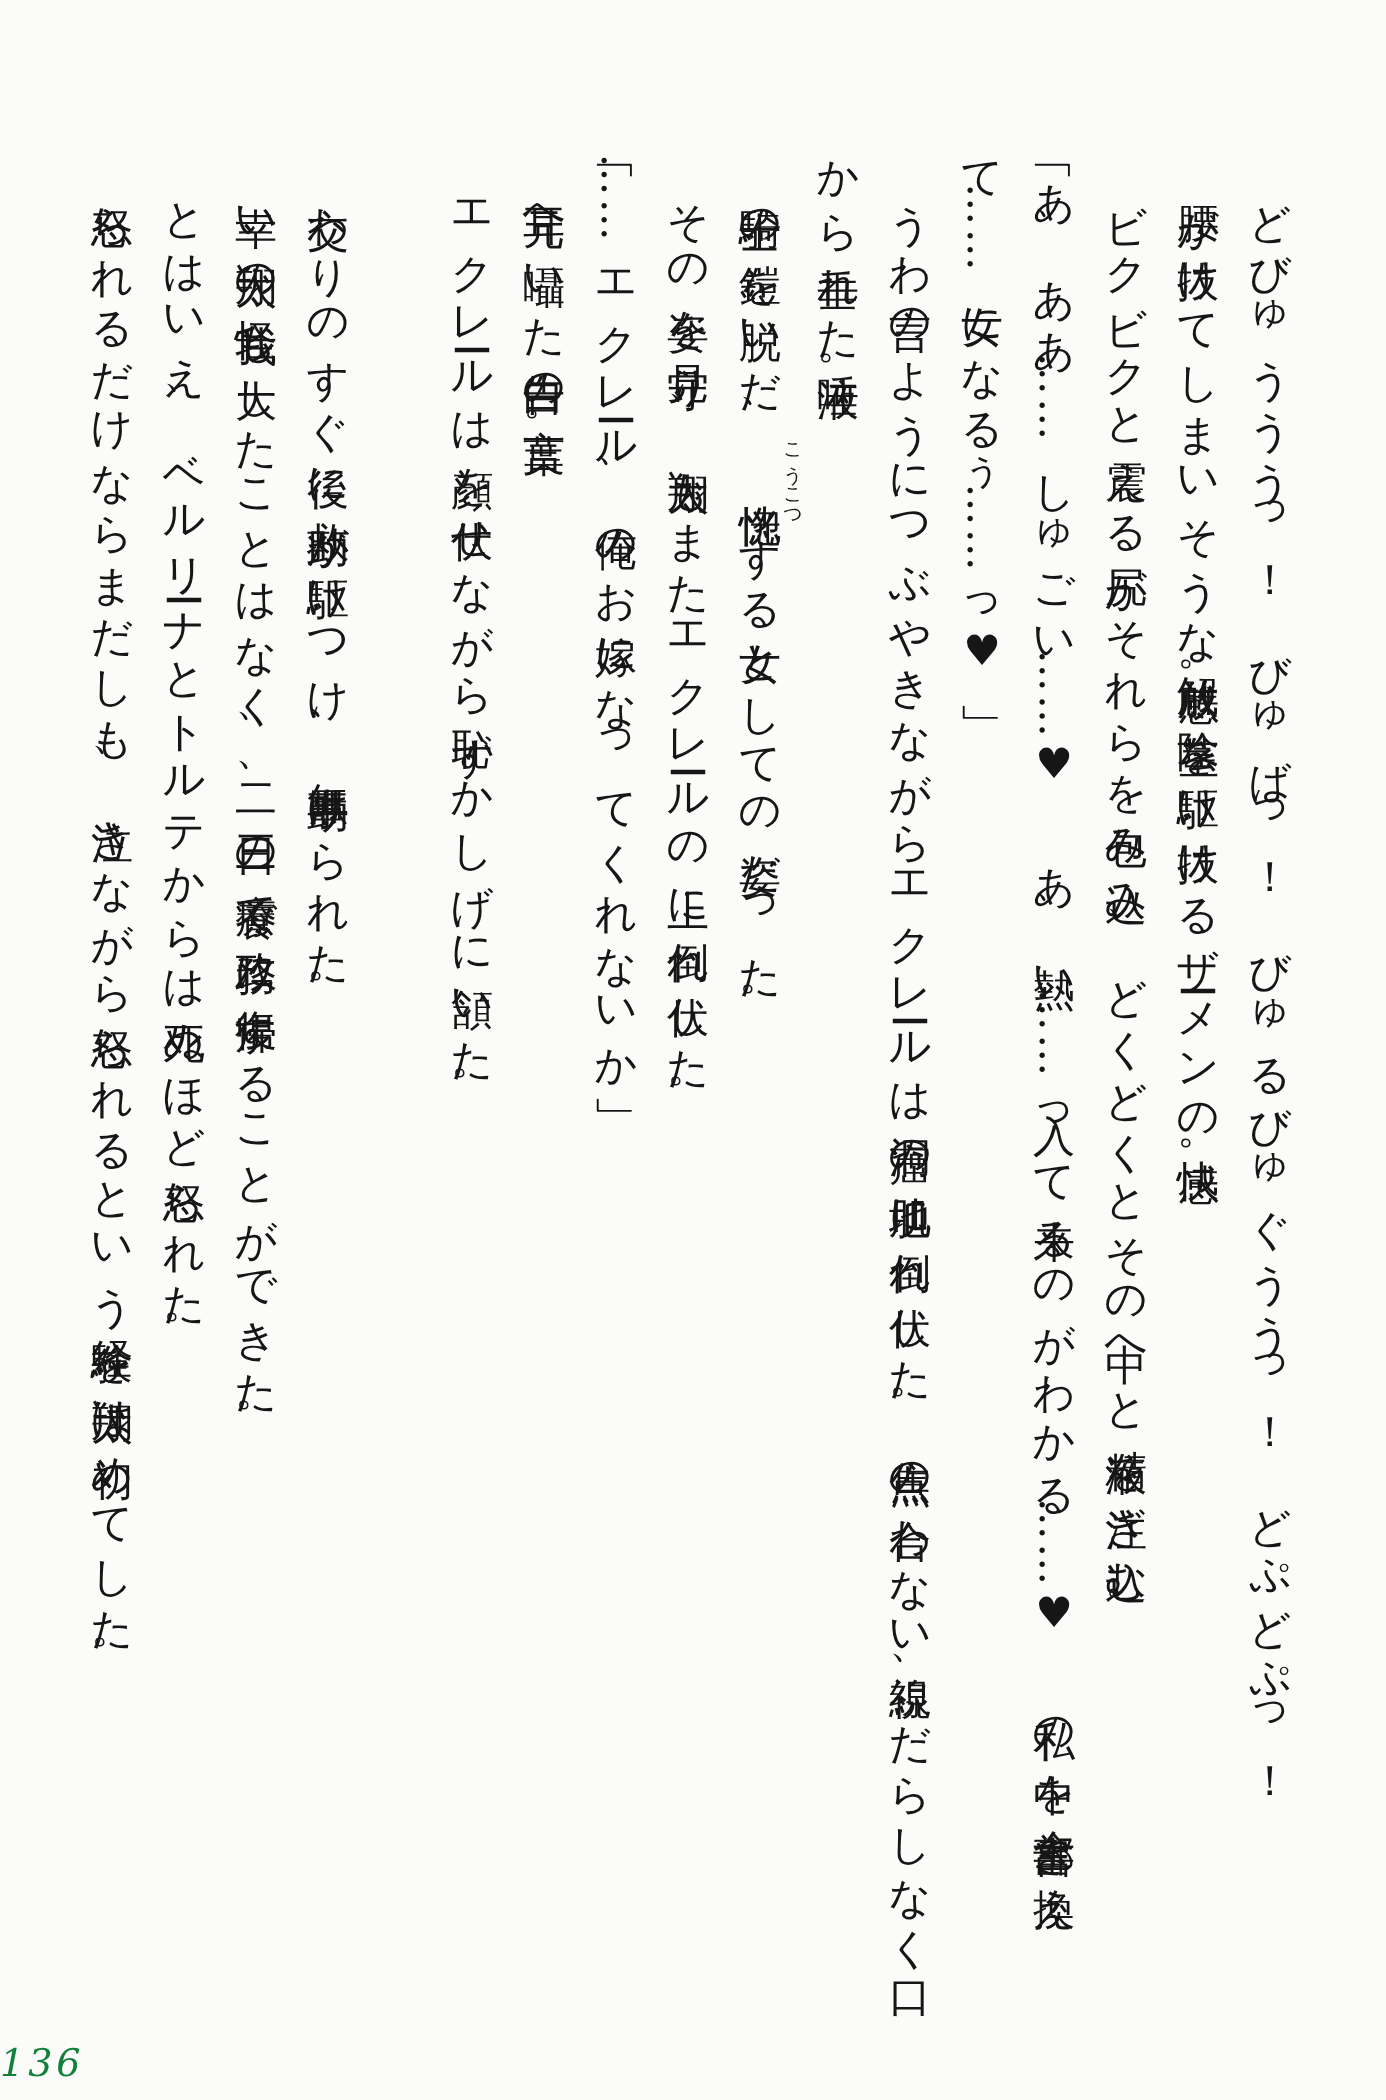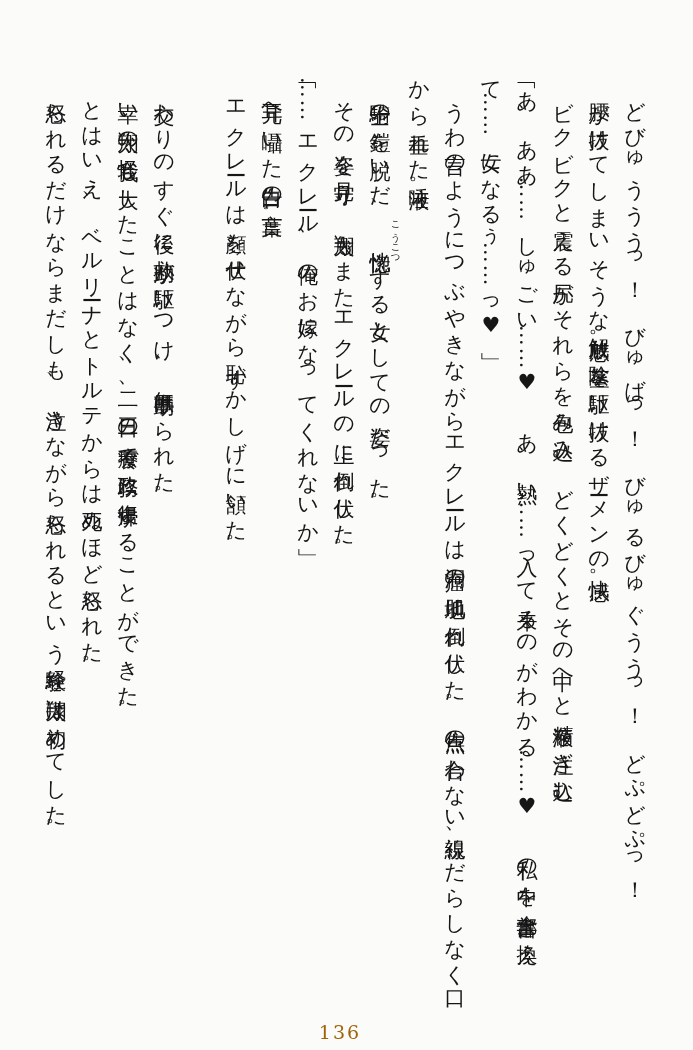--- a/index.html
+++ b/index.html
@@ -52,25 +52,25 @@
   rt {
     font-size: 9.5px;
     letter-spacing: 0.5px;
     color: #161616;
   }
   .page-number {
     position: absolute;
     top: 1021px;
     left: 0;
     width: 680px;
-    text-align: center;
     font-family: "DejaVu Serif", "Liberation Serif", serif;
     font-size: 19px;
     letter-spacing: 2px;
-    color: #a16207;
+    color: #15803d;
+    font-style: italic;
   }
 </style>
 </head>
 <body>
 
 <div class="page">
   <div class="text-area">
       <p class="narrative">どびゅうううっ！　びゅばっ！　びゅるびゅぐううっ！　どぷどぷっ！</p>
       <p class="narrative">腰が抜けてしまいそうな解放感。陰茎を駆け抜けるザーメンの快感。</p>
       <p class="narrative">ビクビクと震える尻がそれらを包み込み、どくどくとその中へと精液を注ぎ込む。</p>

